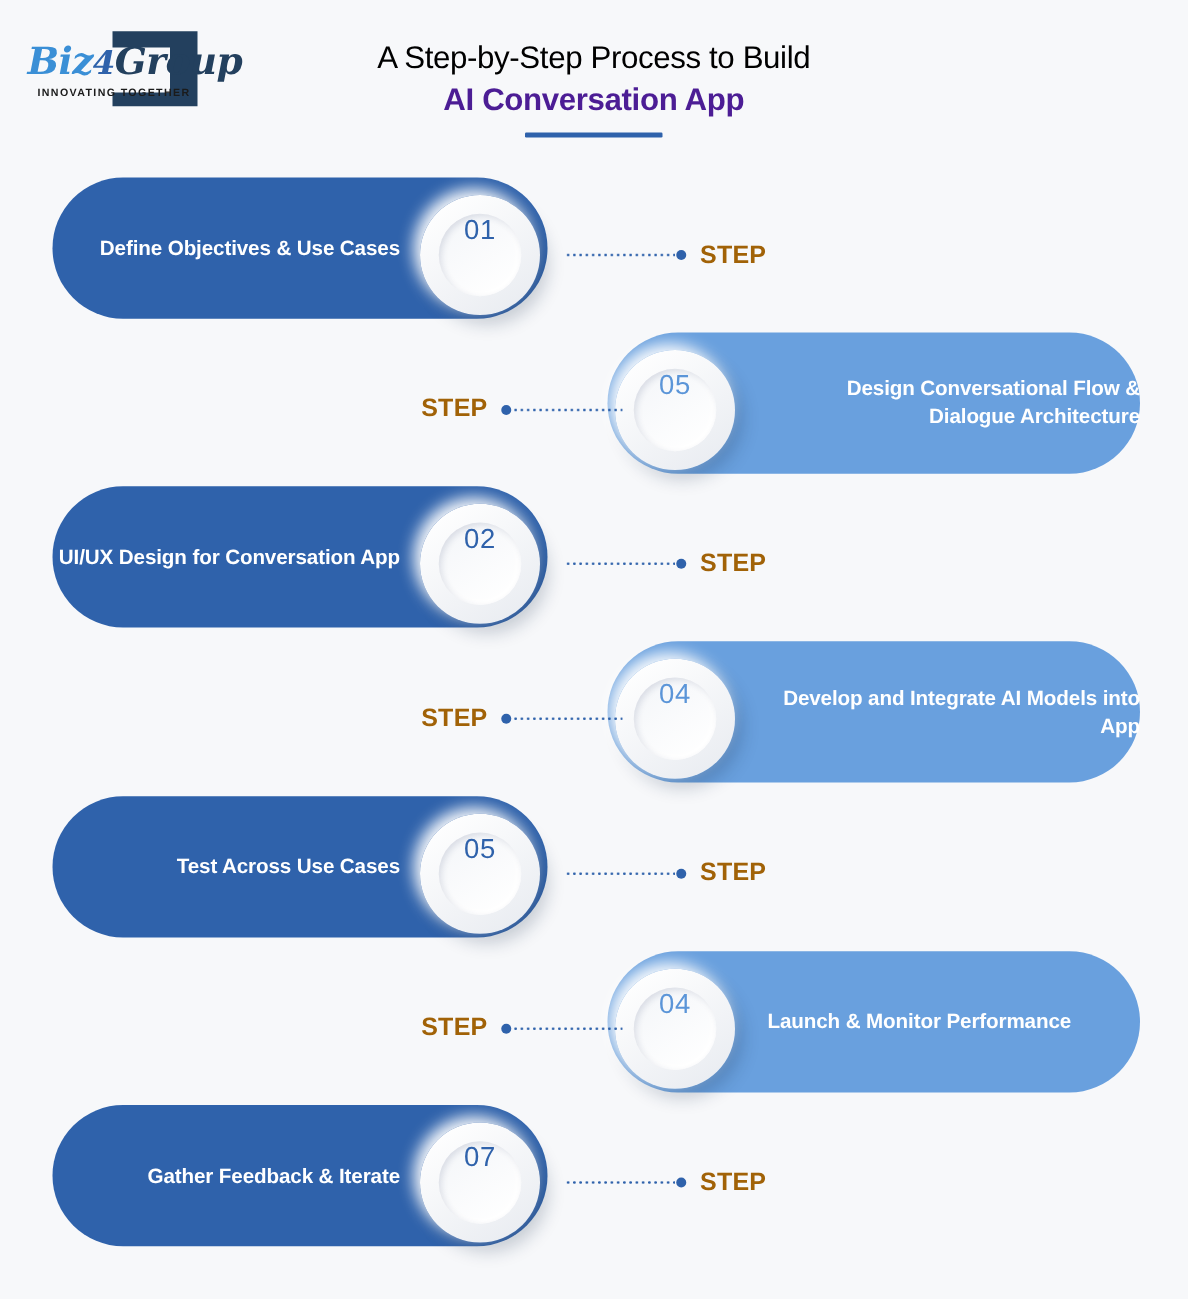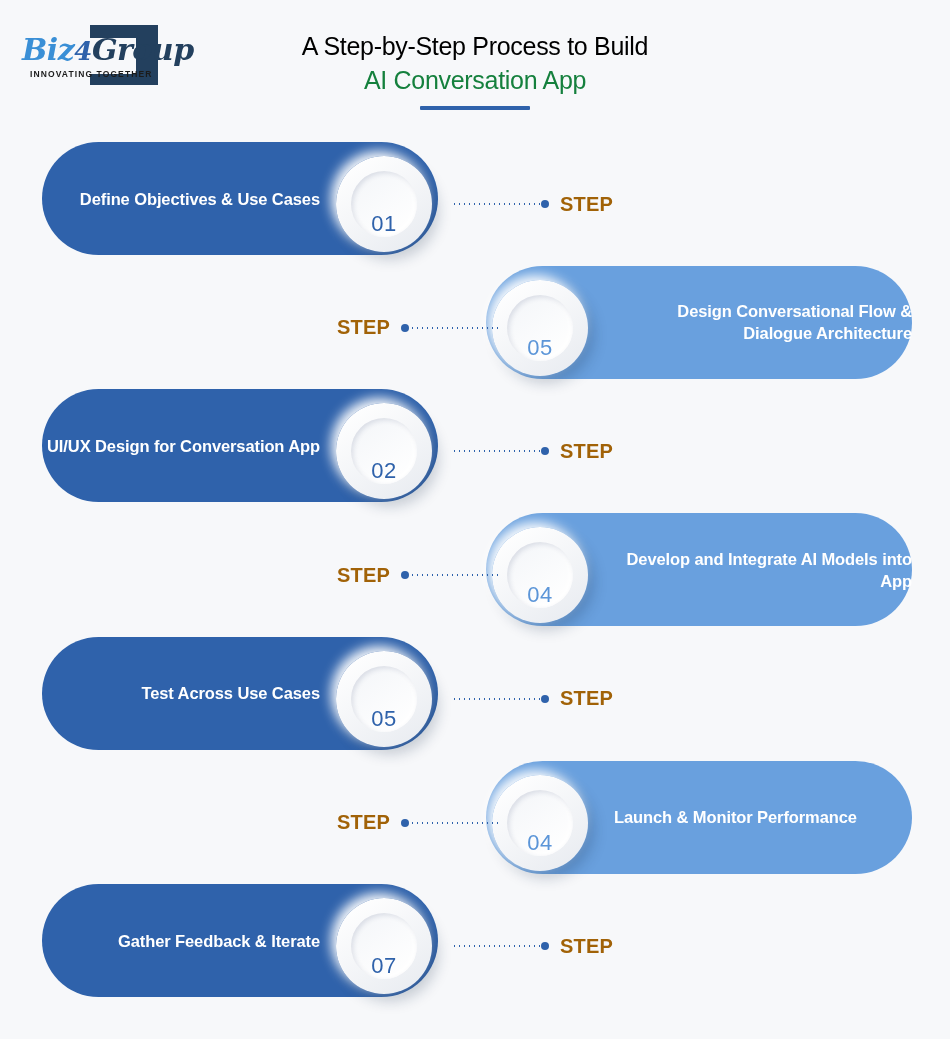--- a/index.html
+++ b/index.html
@@ -85,22 +85,22 @@
   #title-line1 {
     font-size: 25px;
     font-weight: normal;
     color: #000000;
     letter-spacing: -0.3px;
     line-height: 32px;
     white-space: nowrap;
   }
   #title-line2 {
     font-size: 25px;
-    font-weight: normal;
-    color: #15803d;
+    font-weight: bold;
+    color: #4c1d95;
     letter-spacing: -0.3px;
     line-height: 32px;
     margin-top: 2px;
     white-space: nowrap;
   }
   #title-underline {
     width: 110px;
     height: 4px;
     background: #2f62ab;
     margin: 10px auto 0;
@@ -167,21 +167,21 @@
   .pill.light .badge { left: 6px; }
 
   .badge-inner {
     width: 66px;
     height: 66px;
     border-radius: 50%;
     background: linear-gradient(145deg, #f4f6f9 5%, #ffffff 90%);
     box-shadow: inset 2px 2px 5px rgba(30,50,90,0.13),
                 inset -3px -3px 6px rgba(255,255,255,0.95);
     display: flex;
-    align-items: flex-end;
+    align-items: flex-start;
     justify-content: center;
   }
   .badge-num {
     font-size: 22px;
     font-weight: normal;
     letter-spacing: 0.5px;
   }
   .row-dark .badge-num  { color: #2f62ab; }
   .row-light .badge-num { color: #5b95d8; }
 

